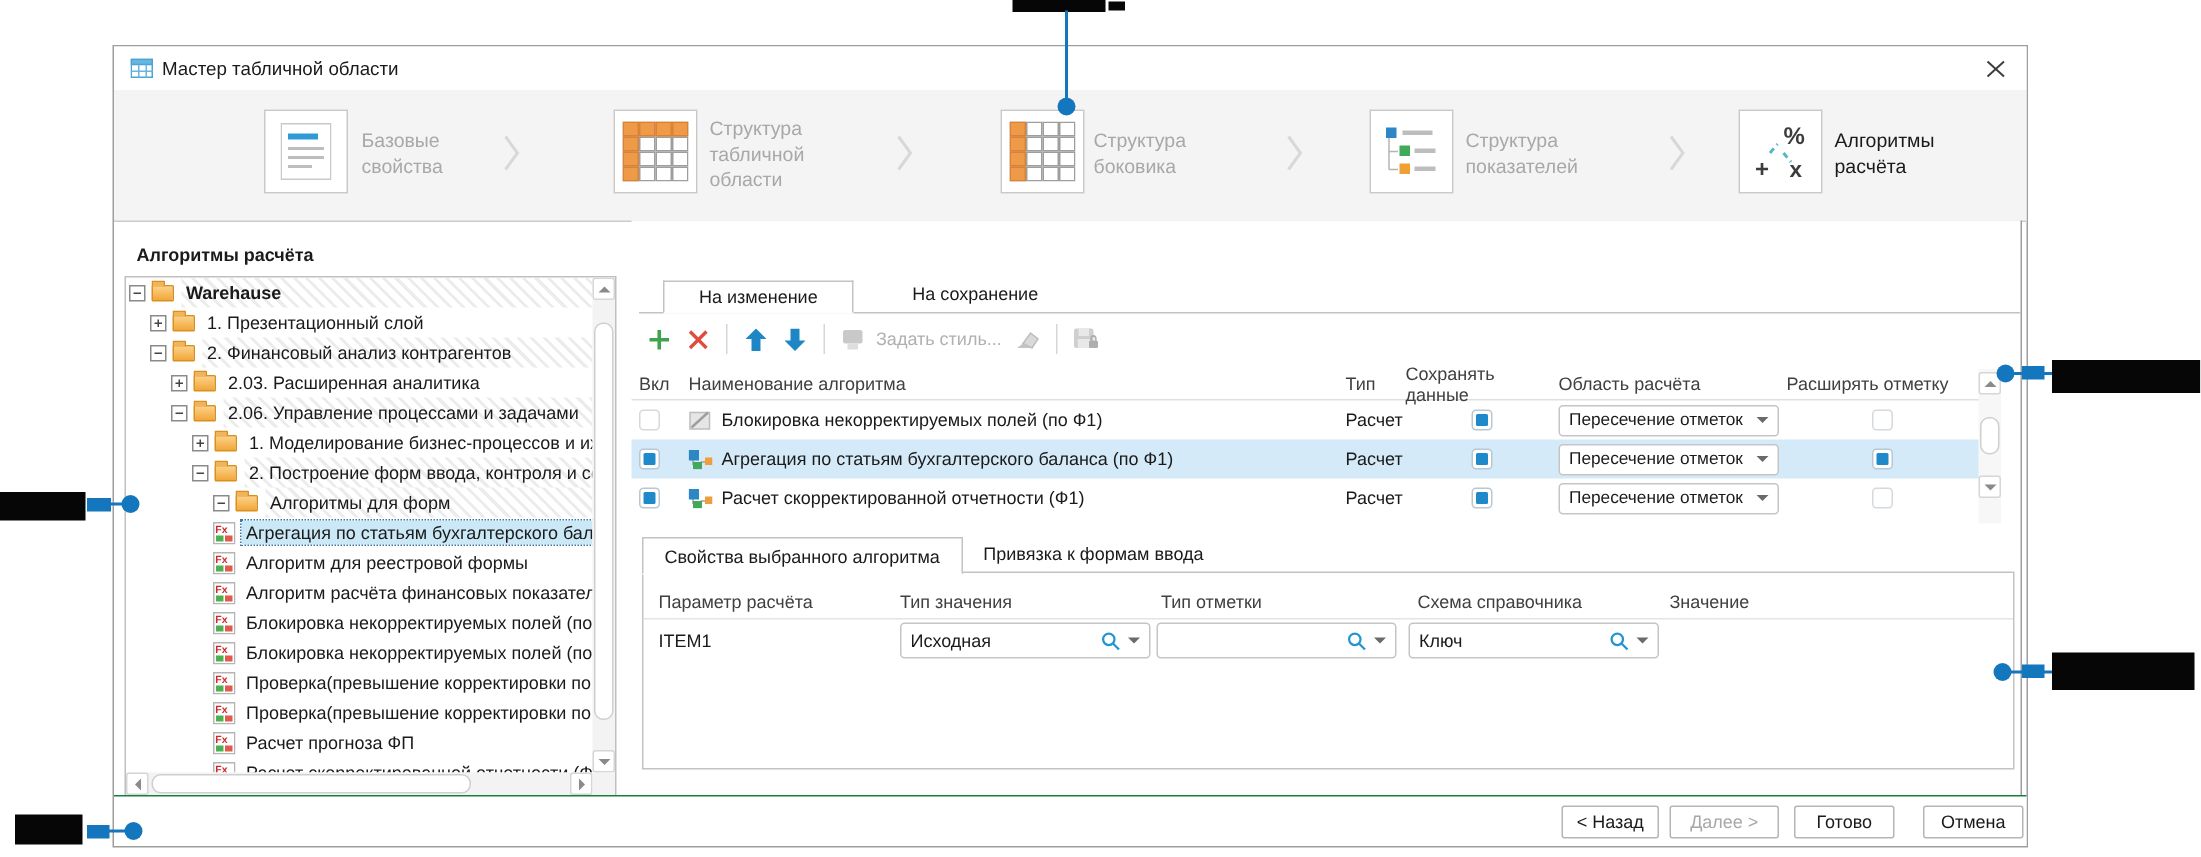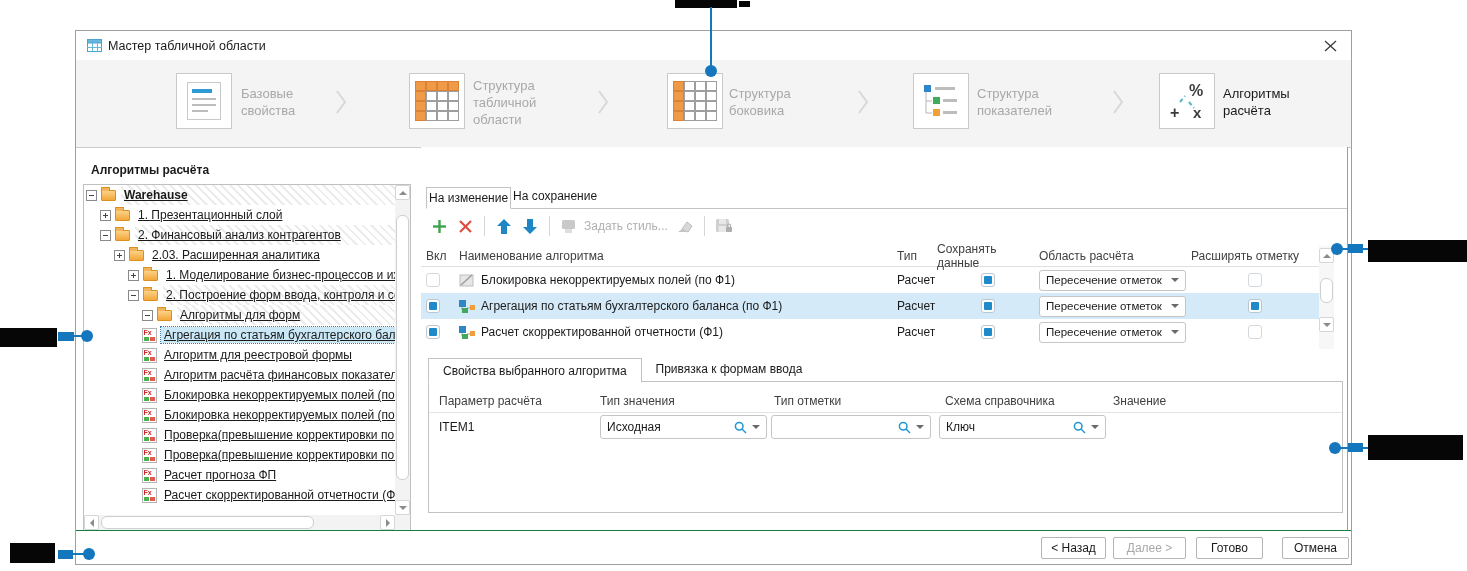--- a/index.html
+++ b/index.html
@@ -25,40 +25,40 @@
   .treebox{position:absolute;left:7px;top:153px;width:328px;height:347px;border:1px solid #c0c0c0;background:#fff;box-sizing:border-box;overflow:hidden;}
   .treerows{position:absolute;left:0;top:0;right:15px;bottom:15px;overflow:hidden;}
   .trow{display:flex;align-items:center;height:20px;white-space:nowrap;}
   .exp{flex:0 0 auto;width:11px;height:11px;border:1px solid #8a8a8a;background:#fff;position:relative;margin-right:4px;box-sizing:border-box;}
   .exp::before{content:"";position:absolute;left:2px;top:4px;width:5px;height:1px;background:#444;}
   .exp.plus::after{content:"";position:absolute;left:4px;top:2px;width:1px;height:5px;background:#444;}
   .folder{flex:0 0 auto;width:15px;height:11px;background:linear-gradient(#fcd187,#f2a73b);border:1px solid #d9901f;border-radius:1px;position:relative;margin-right:5px;box-sizing:border-box;}
   .folder::before{content:"";position:absolute;left:-1px;top:-4px;width:7px;height:3px;background:#f2b45a;border:1px solid #d9901f;border-bottom:none;border-radius:1px 1px 0 0;}
   .hwrap{flex:1 1 auto;align-self:stretch;display:flex;align-items:center;}
   .hatch{background:repeating-linear-gradient(45deg,#ececec 0 2px,transparent 2px 6px);}
-  .tl{padding:1px 3px;text-decoration:underline;}
+  .tl{padding:1px 3px;}
   .tl.bold{font-weight:bold;}
   .tl.sel{background:#cbe8f7;outline:1px dotted #3a78a8;}
   .fxicon{flex:0 0 auto;margin-right:4px;}
 
   
   .sb-btn{position:absolute;background:#fff;border:1px solid #d6d6d6;border-radius:2px;box-sizing:border-box;display:flex;align-items:center;justify-content:center;}
   .tri-up{width:0;height:0;border-left:4px solid transparent;border-right:4px solid transparent;border-bottom:4px solid #8a8a8a;}
   .tri-dn{width:0;height:0;border-left:4px solid transparent;border-right:4px solid transparent;border-top:4px solid #8a8a8a;}
   .tri-lf{width:0;height:0;border-top:4px solid transparent;border-bottom:4px solid transparent;border-right:4px solid #8a8a8a;}
   .tri-rt{width:0;height:0;border-top:4px solid transparent;border-bottom:4px solid transparent;border-left:4px solid #8a8a8a;}
   .sb-thumb{position:absolute;background:#fff;border:1px solid #cfcfcf;border-radius:6px;box-sizing:border-box;}
   .vtrack{position:absolute;right:0;top:0;bottom:15px;width:15px;background:#f3f3f3;}
   .htrack{position:absolute;left:0;right:15px;bottom:0;height:15px;background:#f3f3f3;}
   .sb-corner{position:absolute;right:0;bottom:0;width:15px;height:15px;background:#f3f3f3;}
 
   
   .main{position:absolute;left:345px;top:116px;width:927px;height:386px;border-right:1px solid #9e9e9e;box-sizing:border-box;background:#fff;}
   .tabline{position:absolute;left:5px;right:0;height:23px;border-bottom:1px solid #c3c3c3;display:flex;align-items:flex-end;}
-  .tab{height:22px;line-height:21px;padding:0 2px;color:#1a1a1a;box-sizing:border-box;}
+  .tab{height:22px;line-height:21px;padding:0 23px;color:#1a1a1a;box-sizing:border-box;margin-left:16px;}
   .tab.active{background:#fff;border:1px solid #c3c3c3;border-bottom:1px solid #fff;margin-bottom:-1px;font-weight:normal;}
 
   .toolbar{position:absolute;left:5px;top:64px;height:30px;display:flex;align-items:center;}
   .tbtn{display:flex;align-items:center;justify-content:center;width:26px;height:24px;}
   .tsep{width:1px;height:20px;background:#d6d6d6;margin:0 6px;}
   .tlabel-gray{color:#b0b0b0;margin:0 4px 0 2px;}
 
   .thead{position:absolute;left:0;top:99px;height:20px;display:flex;align-items:center;color:#404040;border-bottom:1px solid #e0e0e0;width:912px;}
   .trowm{position:absolute;left:0;height:26px;display:flex;align-items:center;width:912px;}
   .trowm.sel{background:#d5eaf8;}
@@ -258,20 +258,27 @@
             <span class="folder"></span>
           <span class="hwrap hatch">
               <span class="tl">2. Финансовый анализ контрагентов</span>
             </span>
         </div>
         <div class="trow" style="padding-left:30px;">
           <span class="exp plus"></span>
             <span class="folder"></span>
           <span class="tl">2.03. Расширенная аналитика</span>
         </div>
+        <div class="trow" style="padding-left:30px;">
+          <span class="exp minus"></span>
+            <span class="folder"></span>
+          <span class="hwrap hatch">
+              <span class="tl">2.06. Управление процессами и задачами</span>
+            </span>
+        </div>
         <div class="trow" style="padding-left:44px;">
           <span class="exp plus"></span>
             <span class="folder"></span>
           <span class="tl">1. Моделирование бизнес-процессов и их выполне</span>
         </div>
         <div class="trow" style="padding-left:44px;">
           <span class="exp minus"></span>
             <span class="folder"></span>
           <span class="hwrap hatch">
               <span class="tl">2. Построение форм ввода, контроля и согласован</span>

